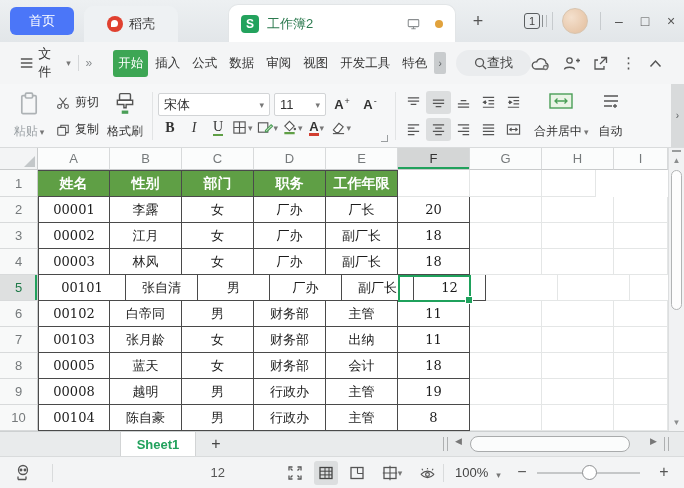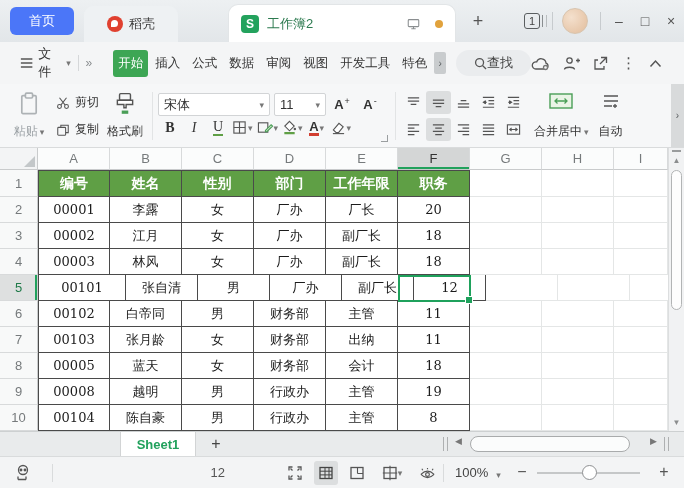--- a/index.html
+++ b/index.html
@@ -382,26 +382,25 @@
         <div class="chead" style="width: 72px;">D</div>
         <div class="chead" style="width: 72px;">E</div>
         <div class="chead sel" style="width: 72px;">F</div>
         <div class="chead" style="width: 72px;">G</div>
         <div class="chead" style="width: 72px;">H</div>
         <div class="chead" style="width: 54px;">I</div>
       </div>
     <div id="grid-body">
         <div class="drow" style="height: 27px;">
           <div class="rhead">1</div>
-          <div class="cell hc first" style="width: 72px;">编号</div>
           <div class="cell hc" style="width: 72px;">姓名</div>
           <div class="cell hc" style="width: 72px; text-align: right;">性别</div>
           <div class="cell hc" style="width: 72px;">部门</div>
+          <div class="cell hc" style="width: 72px;">职务</div>
           <div class="cell hc" style="width: 72px;">工作年限</div>
-          <div class="cell hc" style="width: 72px;">职务</div>
           <div class="cell ec" style="width: 72px;"></div>
           <div class="cell ec" style="width: 72px;"></div>
           <div class="cell ec" style="width: 54px;"></div>
         </div>
         <div class="drow" style="height: 26px;">
           <div class="rhead">2</div>
           <div class="cell tc first" style="width: 72px;">00001</div>
           <div class="cell tc" style="width: 72px;">李露</div>
           <div class="cell tc" style="width: 72px;">女</div>
           <div class="cell tc" style="width: 72px;">厂办</div>

